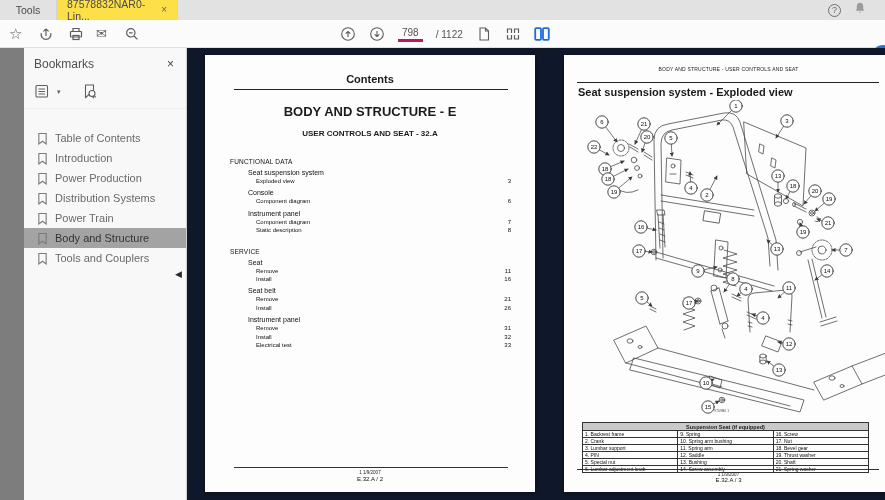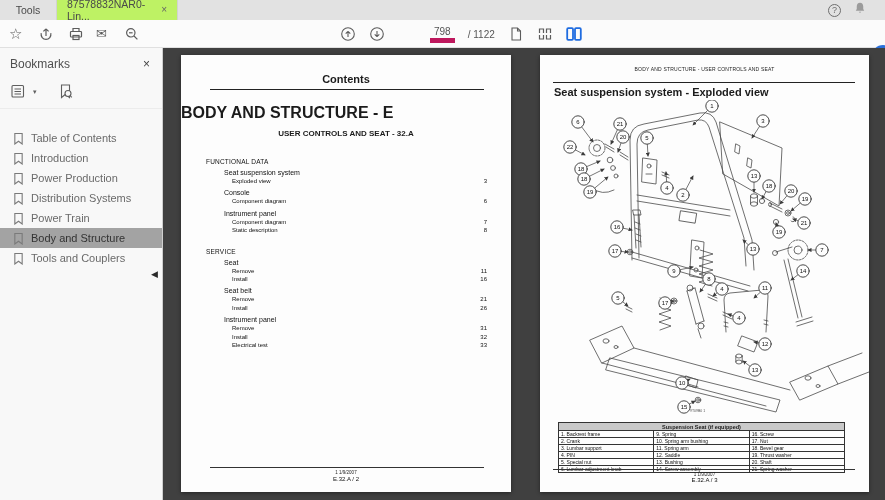--- a/index.html
+++ b/index.html
@@ -3,63 +3,63 @@
 <meta charset="utf-8">
 <style>
   * { margin:0; padding:0; box-sizing:border-box; }
   body { font-family:"Liberation Sans", sans-serif; }
   .screen { position:relative; width:885px; height:500px; overflow:hidden; background:#7d7d7d; }
 
   
   .tabbar { position:absolute; top:0; left:0; width:885px; height:20px; background:#e2e2e2; display:flex; align-items:stretch; }
   .tab { display:flex; align-items:center; justify-content:center; font-size:10.5px; color:#4a4a4a; padding:8px 10px; cursor:default; }
   .tab.inactive { width:56px; }
-  .tab.active { width:122px; background:#bef264; border-left:1px solid #d2d2d2; border-right:1px solid #d2d2d2; gap:6px; }
+  .tab.active { width:122px; background:#fde047; border-left:1px solid #d2d2d2; border-right:1px solid #d2d2d2; gap:6px; }
   .tab-close { font-size:10px; color:#666; line-height:1; }
   .tabbar-spacer { flex:1; }
   .tabbar-right { display:flex; align-items:center; gap:12px; padding-right:18px; }
   .help-circle { width:13px; height:13px; border:1px solid #6e6e6e; border-radius:50%; font-size:9px; color:#6e6e6e; display:flex; align-items:center; justify-content:center; }
 
   
   .toolbar { position:absolute; top:20px; left:0; width:885px; height:28px; background:#fbfbfb; border-bottom:1px solid #e0e0e0; }
   .tb-icon { position:absolute; top:6px; width:16px; height:16px; color:#5c5c5c; }
   .tb-icon svg { width:16px; height:16px; display:block; }
   .star-glyph { font-size:15px; color:#5c5c5c; line-height:16px; }
   .mail-glyph { font-size:13px; color:#5c5c5c; line-height:16px; }
   .page-nav { position:absolute; top:0; left:340px; height:28px; display:flex; align-items:center; gap:13px; }
-  .page-box { font-size:10px; color:#555; border-bottom:5px solid #be185d; padding:0 4px 1px 4px; min-width:24px; text-align:center;margin-left:32px; }
+  .page-box { font-size:10px; color:#555; border-bottom:3px solid #be185d; padding:0 4px 1px 4px; min-width:24px; text-align:center; }
   .page-total { font-size:10px; color:#555; }
   .blue { color:#1f6ce0; }
   .fab { position:absolute; top:25px; right:-9px; width:22px; height:22px; border-radius:50%; background:#2a6fdb; display:flex; align-items:center; justify-content:center; }
 
   
-  .content { position:absolute; top:48px; left:0; width:885px; height:452px; display:flex; }
+  .content { position:absolute; top:48px; left:0; width:885px; height:452px; display:flex;padding-left:24px; }
   .sidebar { position:relative; width:163px; background:#f8f8f8; border-right:1px solid #cfcfcf; flex:none; }
   .sb-header { display:flex; align-items:center; justify-content:space-between; padding:9px 12px 6px 10px; }
   .sb-title { font-size:12px; color:#4f4f4f; }
   .sb-close { font-size:12px; color:#444; }
   .sb-tools { display:flex; align-items:center; gap:20px; padding:6px 10px 8px 10px; border-bottom:1px solid #ececec; }
   .sb-tools svg { width:17px; height:17px; display:block; color:#5f5f5f; }
   .sb-caret { font-size:7px; color:#5f5f5f; margin-left:-14px; }
   .sb-list { margin-top:19px; }
   .sb-item { display:flex; align-items:center; gap:7px; height:20px; padding-left:13px; font-size:11px; color:#6a6a6a; }
   .sb-item.selected { background:#a3a3a3; color:#333; }
   .sb-item svg { width:11px; height:13px; flex:none; color:#7a7a7a; }
   .collapse-arrow { position:absolute; right:4px; top:221px; font-size:9px; color:#2a2a2a; }
 
   
-  .canvas { position:relative; flex:1; background:#404040; }
+  .canvas { position:relative; flex:1; background:#0f172a; }
   .page { position:absolute; top:7px; height:437px; background:#fdfdfd; box-shadow:0 1px 4px rgba(0,0,0,.45); color:#1b1b1b; }
   .page-left { left:18px; width:330px; }
   .page-right { left:377px; width:329px; }
 
   
   .pl-title { position:absolute; top:18px; left:0; width:100%; text-align:center; font-size:11px; font-weight:bold; }
   .pl-rule { position:absolute; top:34px; left:29px; right:27px; border-top:1px solid #222; }
-  .pl-sec { position:absolute; top:49px; left:0; width:100%; font-size:16px; font-weight:bold; }
+  .pl-sec { position:absolute; top:49px; left:0; width:100%; text-align:center; font-size:13px; font-weight:bold; }
   .pl-sub { position:absolute; top:74px; left:0; width:100%; text-align:center; font-size:8px; font-weight:bold; }
   .toc { position:absolute; top:103px; left:25px; right:24px; }
   .toc-section { margin-bottom:13px; }
   .toc-sec-title { font-size:6.5px; color:#111; letter-spacing:.2px; margin-bottom:2px; }
   .toc-group { font-size:7px; color:#111; margin-left:18px; margin-top:3px; line-height:9px; }
   .toc-entry { display:flex; justify-content:space-between; margin-left:26px; font-size:6px; line-height:8.4px; color:#111; }
   .pg-footer-rule { position:absolute; left:29px; right:27px; top:412px; border-top:0.8px solid #333; }
   .pg-footer-date { position:absolute; top:415px; left:0; width:100%; text-align:center; font-size:4.5px; color:#222; }
   .pg-footer-ref { position:absolute; top:421px; left:0; width:100%; text-align:center; font-size:6px; color:#111; }
 

